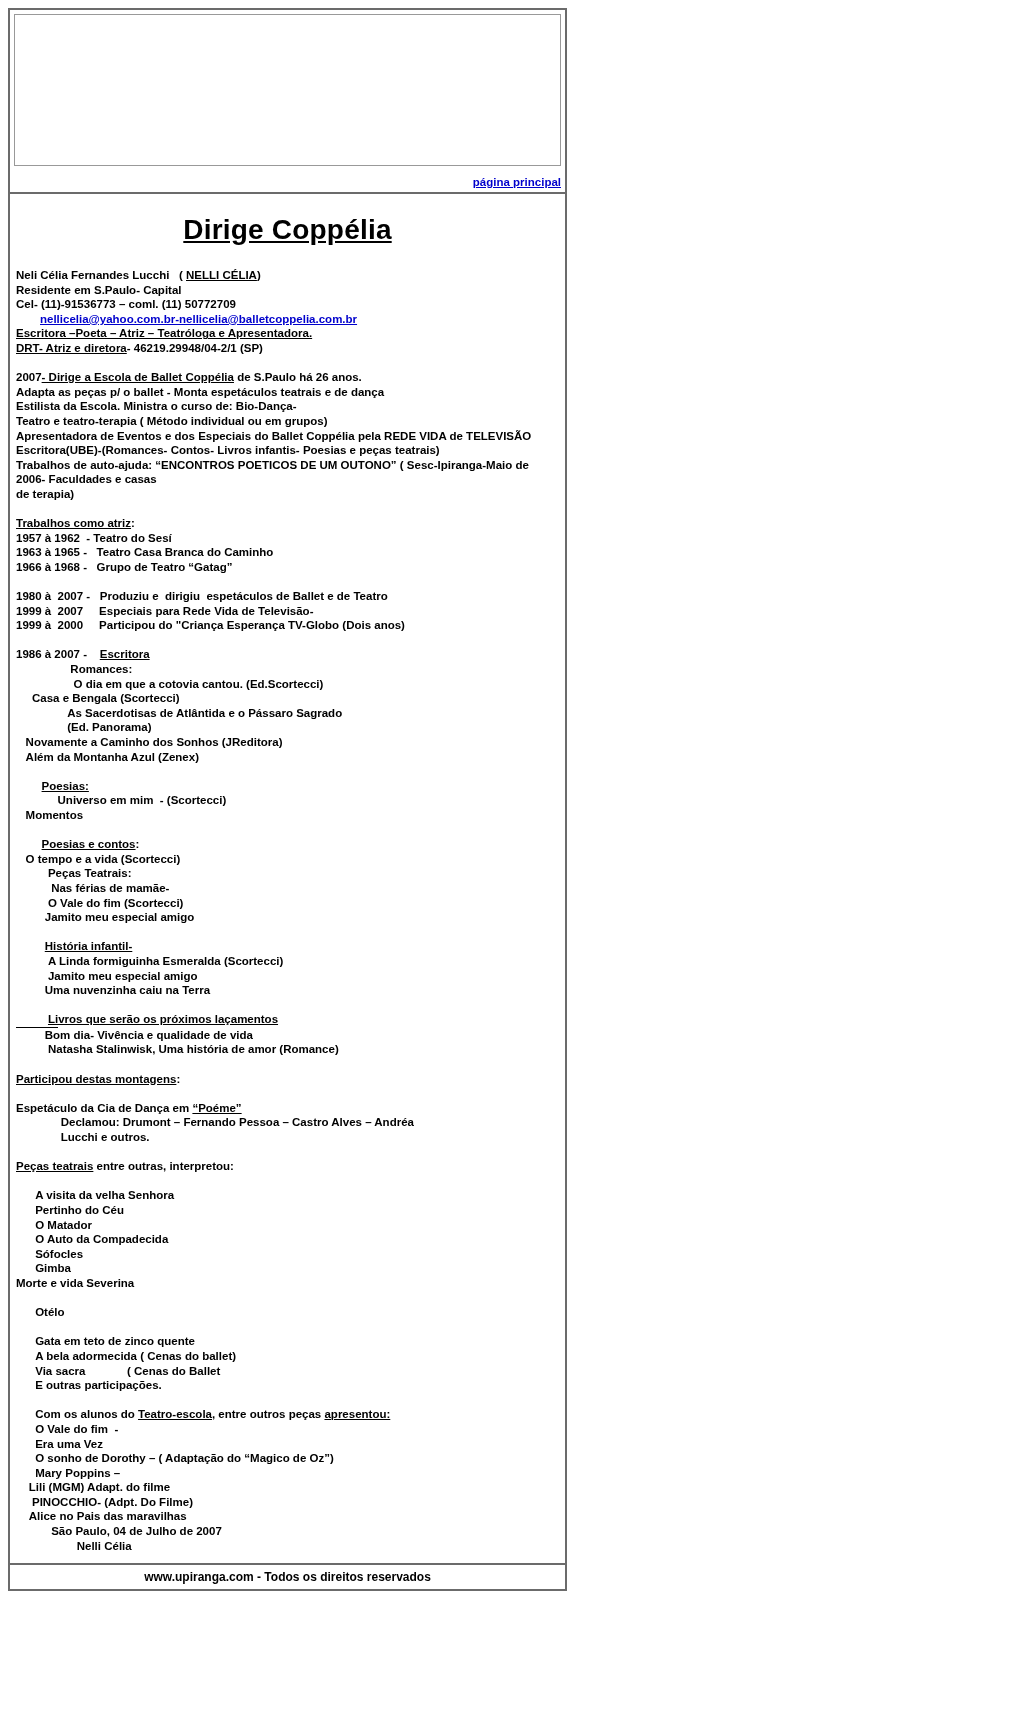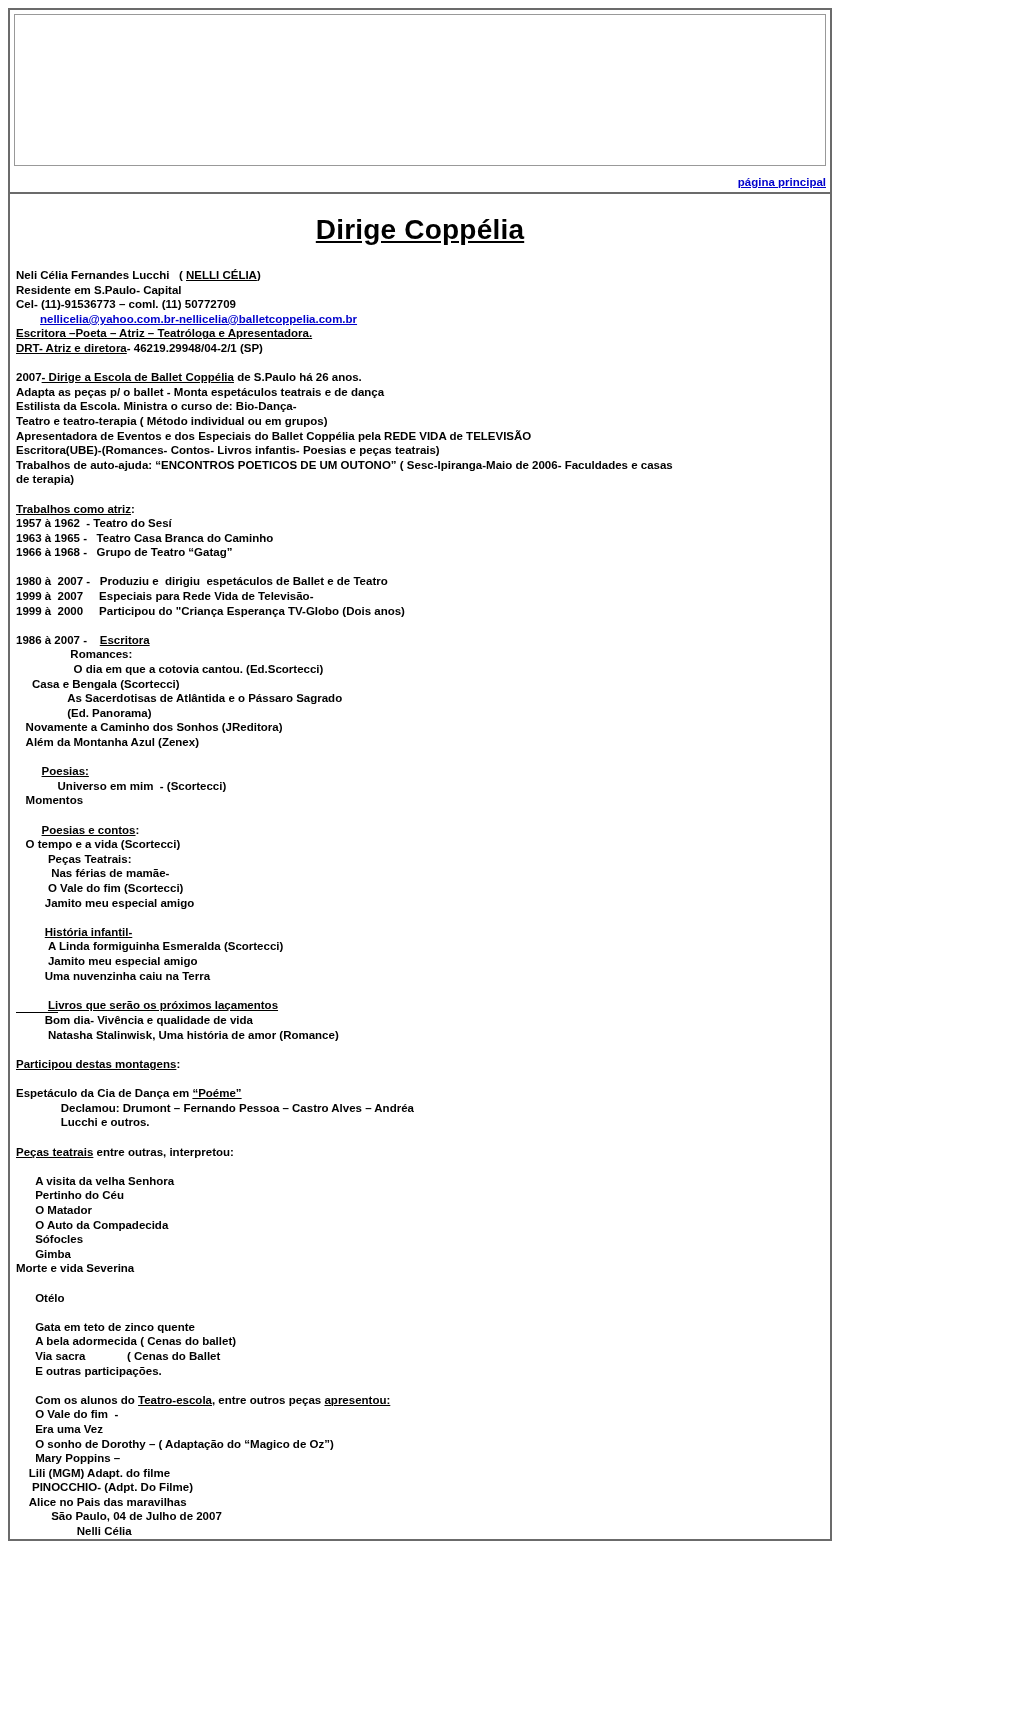--- a/index.html
+++ b/index.html
@@ -14,21 +14,21 @@
     color: #000000;
   }
   .page {
     width: 1024px;
     box-sizing: border-box;
     padding: 8px 8px 0 8px;
   }
   .outer-frame {
     border: 2px solid #6b6b6b;
     box-sizing: border-box;
-    width: 824px;
+    width: 559px;
     margin: 0;
     background: #ffffff;
   }
   .banner-box {
     border: 1px solid #999999;
     height: 152px;
     margin: 4px;
     box-sizing: border-box;
     background: #ffffff;
   }
@@ -98,14 +98,15 @@
 
     <div class="toplink-row">
       <span class="toplink">página principal</span>
     </div>
 
     <div class="content">
       <h1 class="title">Dirige Coppélia</h1>
       <div class="body-text" id="body-text"><div class="line"><span>Neli Célia Fernandes Lucchi   ( </span><span class="u">NELLI CÉLIA</span><span>)</span></div><div class="line"><span>Residente em S.Paulo- Capital</span></div><div class="line"><span>Cel- (11)-91536773 – coml. (11) 50772709</span></div><div class="line"><span class="link">nellicelia@yahoo.com.br-nellicelia@balletcoppelia.com.br</span></div><div class="line"><span class="u">Escritora –Poeta – Atriz – Teatróloga e Apresentadora.</span></div><div class="line"><span class="u">DRT- Atriz e diretora</span><span>- 46219.29948/04-2/1 (SP)</span></div><div class="spacer"></div><div class="line"><span>2007</span><span class="u">- Dirige a Escola de Ballet Coppélia</span><span> de S.Paulo há 26 anos.</span></div><div class="line"><span>Adapta as peças p/ o ballet - Monta espetáculos teatrais e de dança</span></div><div class="line"><span>Estilista da Escola. Ministra o curso de: Bio-Dança-</span></div><div class="line"><span>Teatro e teatro-terapia ( Método individual ou em grupos)</span></div><div class="line"><span>Apresentadora de Eventos e dos Especiais do Ballet Coppélia pela REDE VIDA de TELEVISÃO</span></div><div class="line"><span>Escritora(UBE)-(Romances- Contos- Livros infantis- Poesias e peças teatrais)</span></div><div class="line"><span>Trabalhos de auto-ajuda: “ENCONTROS POETICOS DE UM OUTONO” ( Sesc-Ipiranga-Maio de 2006- Faculdades e casas</span></div><div class="line"><span>de terapia)</span></div><div class="spacer"></div><div class="line"><span class="u">Trabalhos como atriz</span><span>:</span></div><div class="line"><span>1957 à 1962  - Teatro do Sesí</span></div><div class="line"><span>1963 à 1965 -   Teatro Casa Branca do Caminho</span></div><div class="line"><span>1966 à 1968 -   Grupo de Teatro “Gatag”</span></div><div class="spacer"></div><div class="line"><span>1980 à  2007 -   Produziu e  dirigiu  espetáculos de Ballet e de Teatro</span></div><div class="line"><span>1999 à  2007     Especiais para Rede Vida de Televisão-</span></div><div class="line"><span>1999 à  2000     Participou do "Criança Esperança TV-Globo (Dois anos)</span></div><div class="spacer"></div><div class="line"><span>1986 à 2007 -    </span><span class="u">Escritora</span></div><div class="line"><span>                 Romances:</span></div><div class="line"><span>                  O dia em que a cotovia cantou. (Ed.Scortecci)</span></div><div class="line"><span>     Casa e Bengala (Scortecci)</span></div><div class="line"><span>                As Sacerdotisas de Atlântida e o Pássaro Sagrado</span></div><div class="line"><span>                (Ed. Panorama)</span></div><div class="line"><span>   Novamente a Caminho dos Sonhos (JReditora)</span></div><div class="line"><span>   Além da Montanha Azul (Zenex)</span></div><div class="spacer"></div><div class="line"><span>        </span><span class="u">Poesias:</span></div><div class="line"><span>             Universo em mim  - (Scortecci)</span></div><div class="line"><span>   Momentos</span></div><div class="spacer"></div><div class="line"><span>        </span><span class="u">Poesias e contos</span><span>:</span></div><div class="line"><span>   O tempo e a vida (Scortecci)</span></div><div class="line"><span>          Peças Teatrais:</span></div><div class="line"><span>           Nas férias de mamãe-</span></div><div class="line"><span>          O Vale do fim (Scortecci)</span></div><div class="line"><span>         Jamito meu especial amigo</span></div><div class="spacer"></div><div class="line"><span>         </span><span class="u">História infantil-</span></div><div class="line"><span>          A Linda formiguinha Esmeralda (Scortecci)</span></div><div class="line"><span>          Jamito meu especial amigo</span></div><div class="line"><span>         Uma nuvenzinha caiu na Terra</span></div><div class="spacer"></div><div class="line"><span>          </span><span class="u">Livros que serão os próximos laçamentos</span></div><div class="hrline"></div><div class="line"><span>         Bom dia- Vivência e qualidade de vida</span></div><div class="line"><span>          Natasha Stalinwisk, Uma história de amor (Romance)</span></div><div class="spacer"></div><div class="line"><span class="u">Participou destas montagens</span><span>:</span></div><div class="spacer"></div><div class="line"><span>Espetáculo da Cia de Dança em </span><span class="u">“Poéme”</span></div><div class="line"><span>              Declamou: Drumont – Fernando Pessoa – Castro Alves – Andréa</span></div><div class="line"><span>              Lucchi e outros.</span></div><div class="spacer"></div><div class="line"><span class="u">Peças teatrais</span><span> entre outras, interpretou:</span></div><div class="spacer"></div><div class="line"><span>      A visita da velha Senhora</span></div><div class="line"><span>      Pertinho do Céu</span></div><div class="line"><span>      O Matador</span></div><div class="line"><span>      O Auto da Compadecida</span></div><div class="line"><span>      Sófocles</span></div><div class="line"><span>      Gimba</span></div><div class="line"><span>Morte e vida Severina</span></div><div class="spacer"></div><div class="line"><span>      Otélo</span></div><div class="spacer"></div><div class="line"><span>      Gata em teto de zinco quente</span></div><div class="line"><span>      A bela adormecida ( Cenas do ballet)</span></div><div class="line"><span>      Via sacra             ( Cenas do Ballet</span></div><div class="line"><span>      E outras participações.</span></div><div class="spacer"></div><div class="line"><span>      Com os alunos do </span><span class="u">Teatro-escola</span><span>, entre outros peças </span><span class="u">apresentou:</span></div><div class="line"><span>      O Vale do fim  -</span></div><div class="line"><span>      Era uma Vez</span></div><div class="line"><span>      O sonho de Dorothy – ( Adaptação do “Magico de Oz”)</span></div><div class="line"><span>      Mary Poppins –</span></div><div class="line"><span>    Lili (MGM) Adapt. do filme</span></div><div class="line"><span>     PINOCCHIO- (Adpt. Do Filme)</span></div><div class="line"><span>    Alice no Pais das maravilhas</span></div><div class="line"><span>           São Paulo, 04 de Julho de 2007</span></div><div class="line"><span>                   Nelli Célia</span></div></div>
     </div>
 
+    <div class="footer-bar">www.upiranga.com - Todos os direitos reservados</div>
   </div>
 </div>
 
 </body></html>

